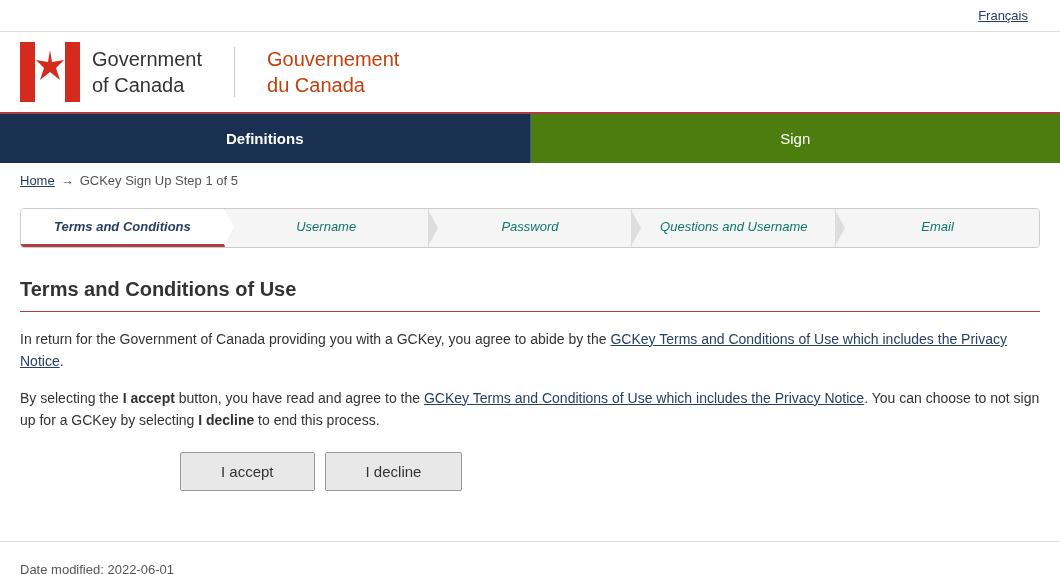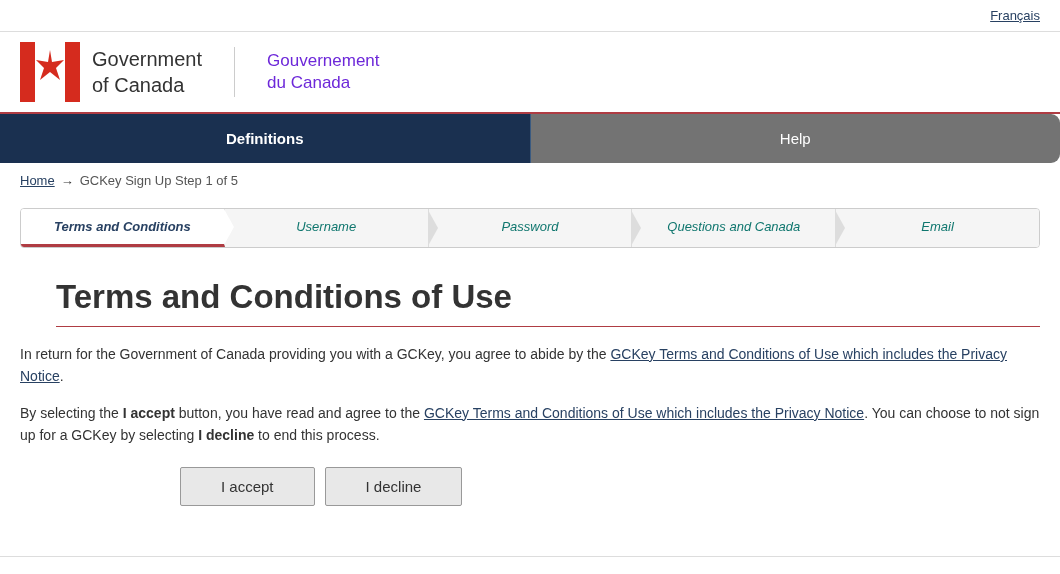--- a/index.html
+++ b/index.html
@@ -2,21 +2,21 @@
 <html><head>
   <meta charset="utf-8">
   <style>
     * { margin: 0; padding: 0; box-sizing: border-box; }
     body { font-family: Arial, sans-serif; font-size: 14px; color: #333; background: #fff; width: 1060px; }
 
     
     .top-bar {
       display: flex;
       justify-content: flex-end;
-      padding: 8px 20px;
+      padding: 8px 32px;
       background: #fff;
       border-bottom: 1px solid #ddd;
     }
     .top-bar a {
       color: #284162;
       text-decoration: underline;
       font-size: 13px;
     }
 
     
@@ -41,30 +41,29 @@
       color: #333;
       line-height: 1.3;
     }
     .separator {
       width: 1px;
       height: 50px;
       background: #ccc;
       margin: 0 20px;
     }
     .gov-text-fr {
-      font-size: 17px;
-      color: #6d28d9;
+      font-size: 20px;
+      color: #c2410c;
       line-height: 1.3;
     }
 
     
     .nav {
-      background: #737373;
-      display: flex;
-      border-radius: 9px;
+      background: #4d7c0f;
+      display: flex;
     }
     .nav-item {
       flex: 1;
       text-align: center;
       padding: 16px 10px;
       color: #fff;
       font-size: 15px;
       cursor: pointer;
       border-right: 1px solid #3a5a80;
     }
@@ -131,27 +130,26 @@
     .step.active::after {
       border-left-color: #fff;
     }
     .step:last-child::after { display: none; }
 
     
     .main {
       padding: 20px 20px 10px 20px;
     }
     .page-title {
-      font-size: 33px;
+      font-size: 20px;
       font-weight: bold;
       color: #333;
       border-bottom: 1px solid #af3c43;
       padding-bottom: 10px;
       margin-bottom: 16px;
-      margin-left: 36px;
     }
     .content-text {
       font-size: 14px;
       line-height: 1.6;
       margin-bottom: 14px;
     }
     .content-text a {
       color: #284162;
       text-decoration: underline;
     }
@@ -203,34 +201,34 @@
     </div>
     <div class="separator"></div>
     <div>
       <div class="gov-text-fr"><span>Gouvernement</span><br><span>du Canada</span></div>
     </div>
   </div>
 </div>
 
 <nav class="nav">
   <div class="nav-item active">Definitions</div>
-  <div class="nav-item">Help</div>
+  <div class="nav-item">Sign</div>
 </nav>
 
 <div class="breadcrumb">
   <a>Home</a>
   <span class="breadcrumb-arrow">→</span>
   <span>GCKey Sign Up Step 1 of 5</span>
 </div>
 
 <div class="steps">
   <div class="step active">Terms and Conditions</div>
   <div class="step">Username</div>
   <div class="step">Password</div>
-  <div class="step">Questions and Canada</div>
+  <div class="step">Questions and Username</div>
   <div class="step">Email</div>
 </div>
 
 <div class="main">
   <h1 class="page-title">Terms and Conditions of Use</h1>
 
   <p class="content-text">
     <span>In return for the Government of Canada providing you with a GCKey, you agree to abide by the </span><a href="#">GCKey Terms and Conditions of Use which includes the Privacy Notice</a><span>.</span>
   </p>
 

